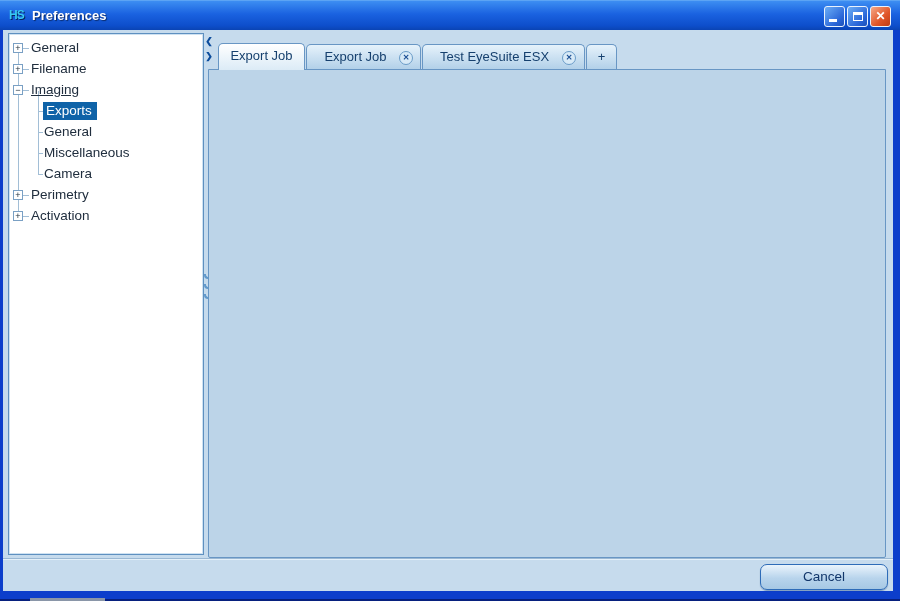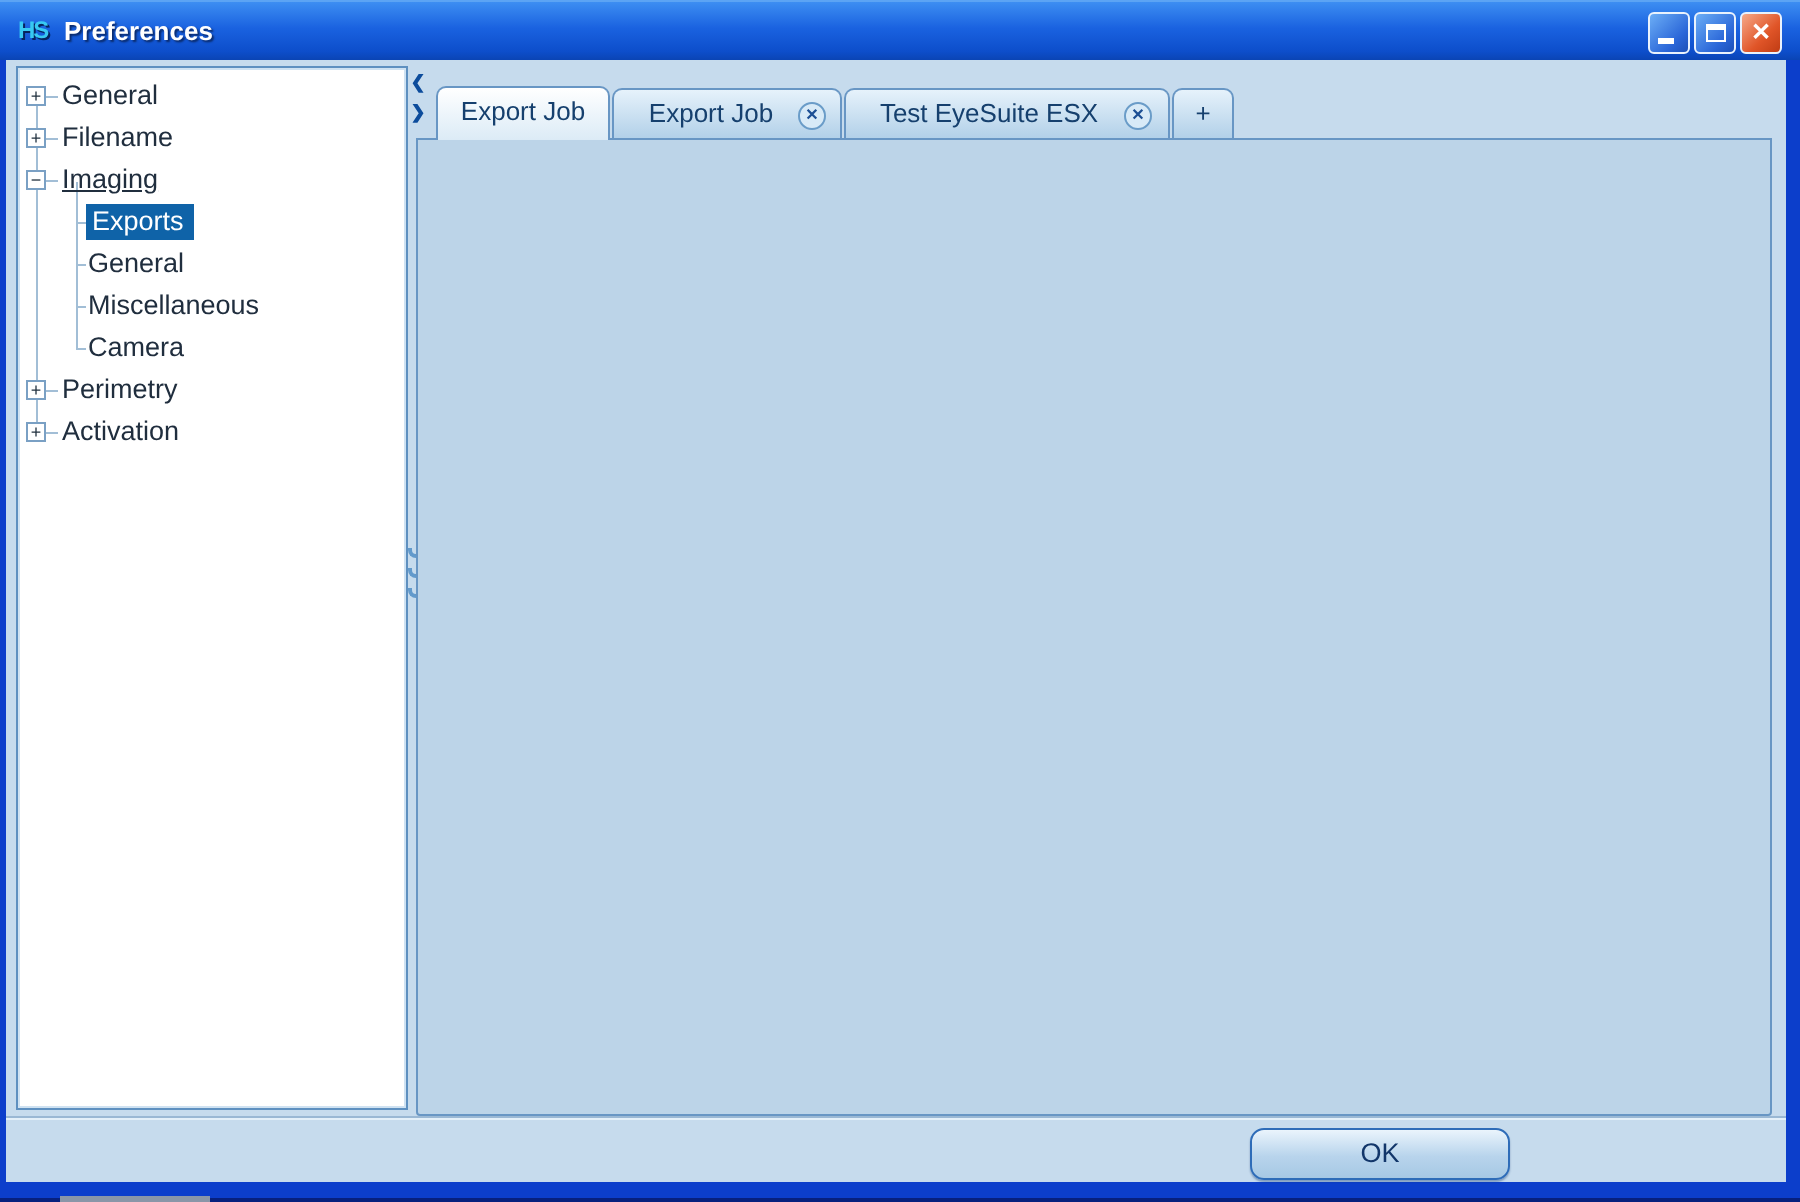--- a/index.html
+++ b/index.html
@@ -247,15 +247,15 @@
   <div class="lbl" style="left:230px; top:480px;">Executable</div>
   <input class="field white" style="left: 330px; top: 474px; width: 498px;" readonly="" value="">
   <div class="btn3 pale" style="left:836px; top:473px;">...</div>
 
   <div class="lbl" style="left:230px; top:513px;">Working folder</div>
   <input class="field white" style="left: 330px; top: 507px; width: 498px;" readonly="" value="">
   <div class="btn3 pale" style="left:836px; top:506px;">...</div>
 
   <div class="footer-sep1"></div>
   <div class="footer-sep2"></div>
-  <div class="btn" style="left:625px; width:130px;">OK</div>
+  <div class="btn" style="left:760px; width:128px;">Cancel</div>
 
 </div>
 
 </body></html>

